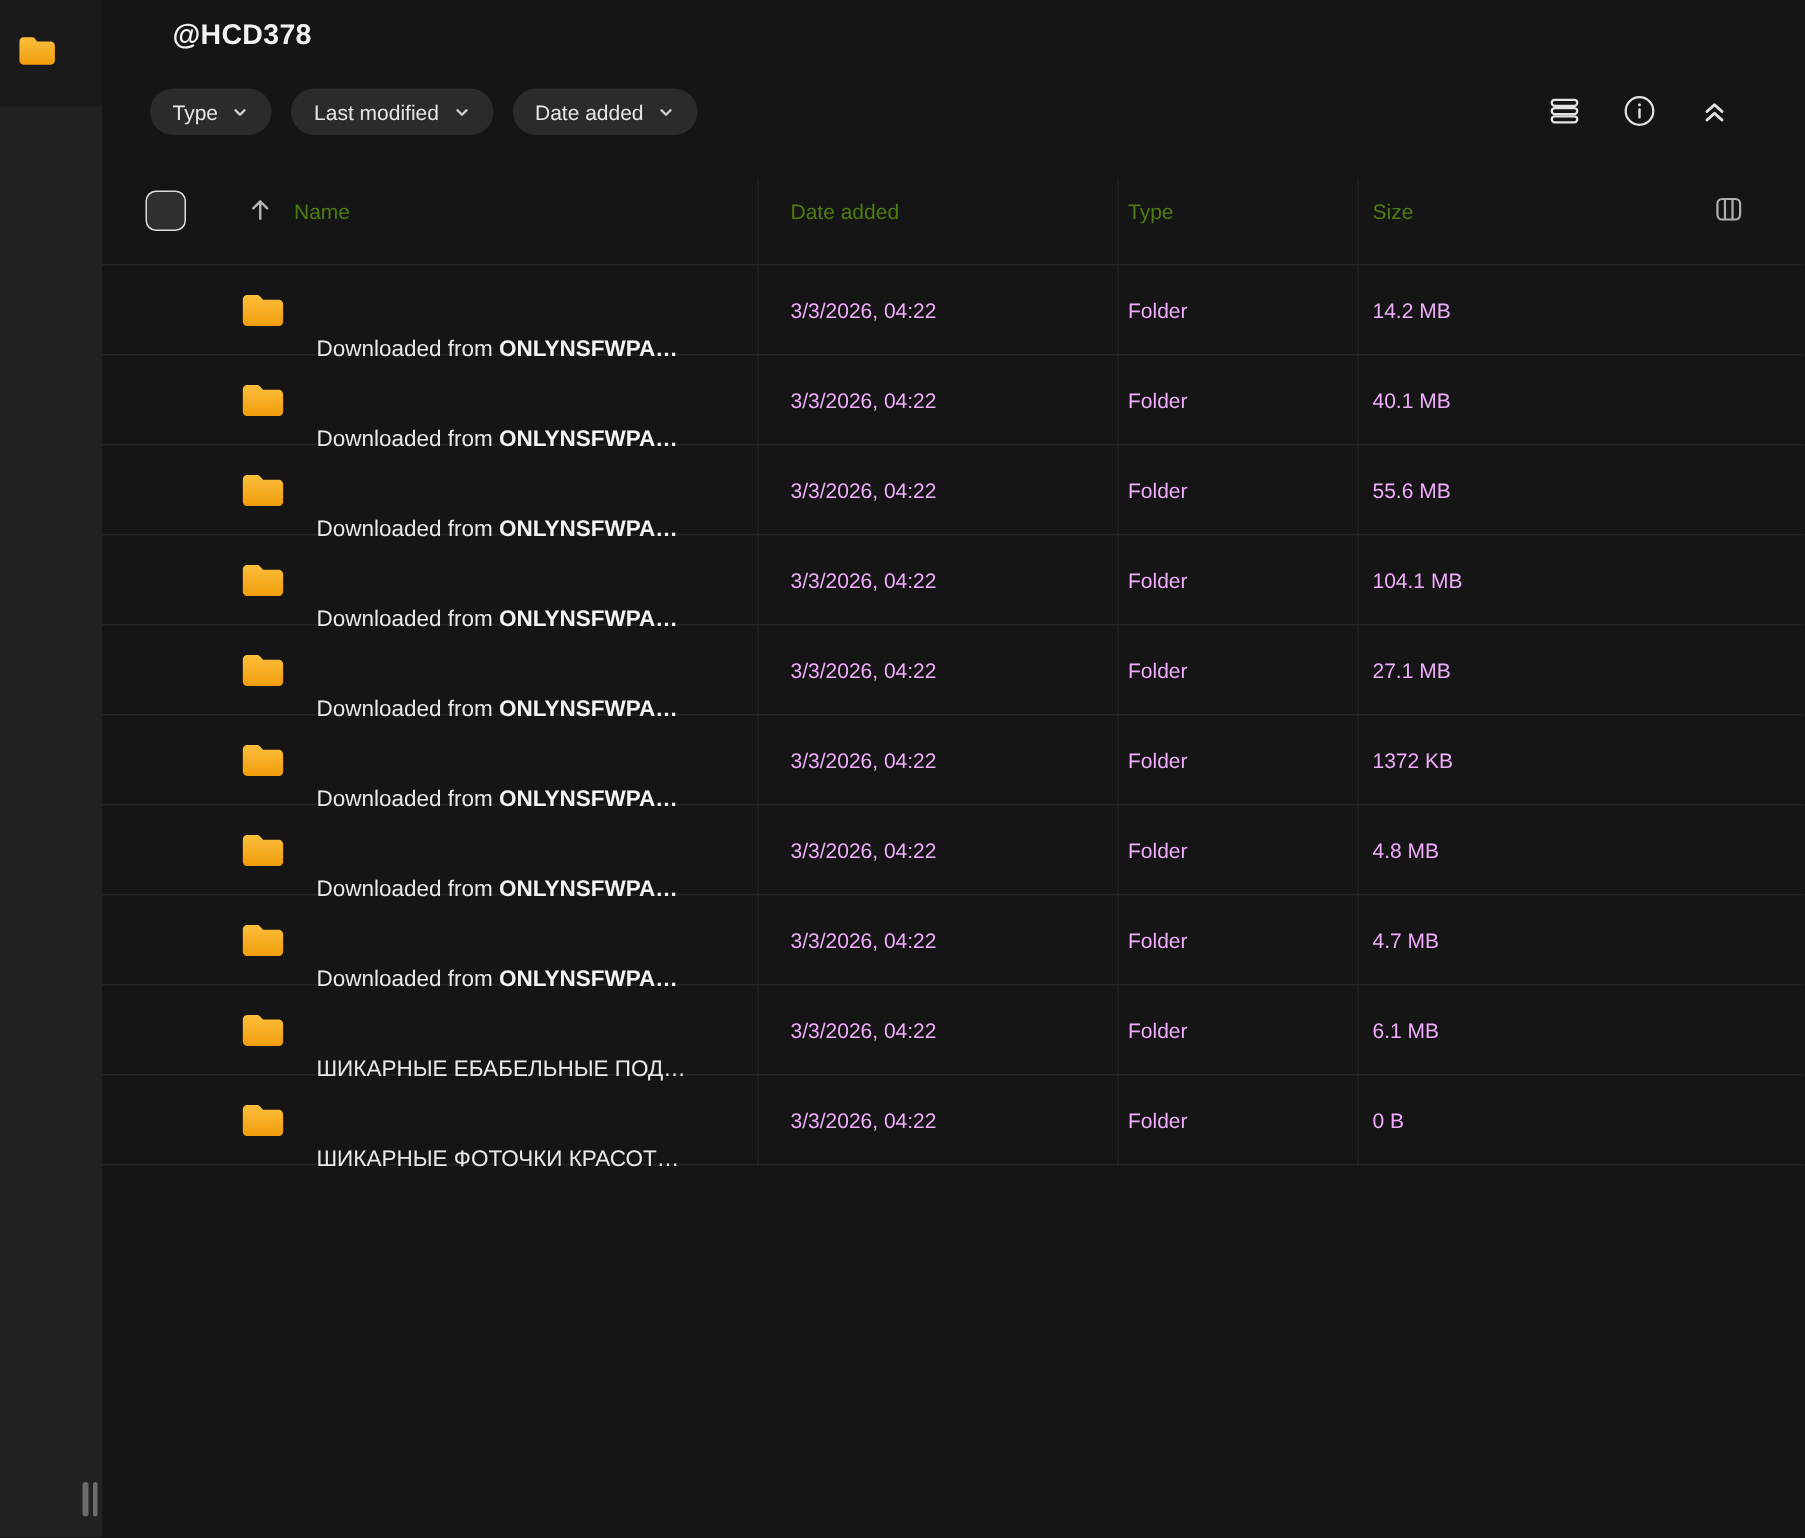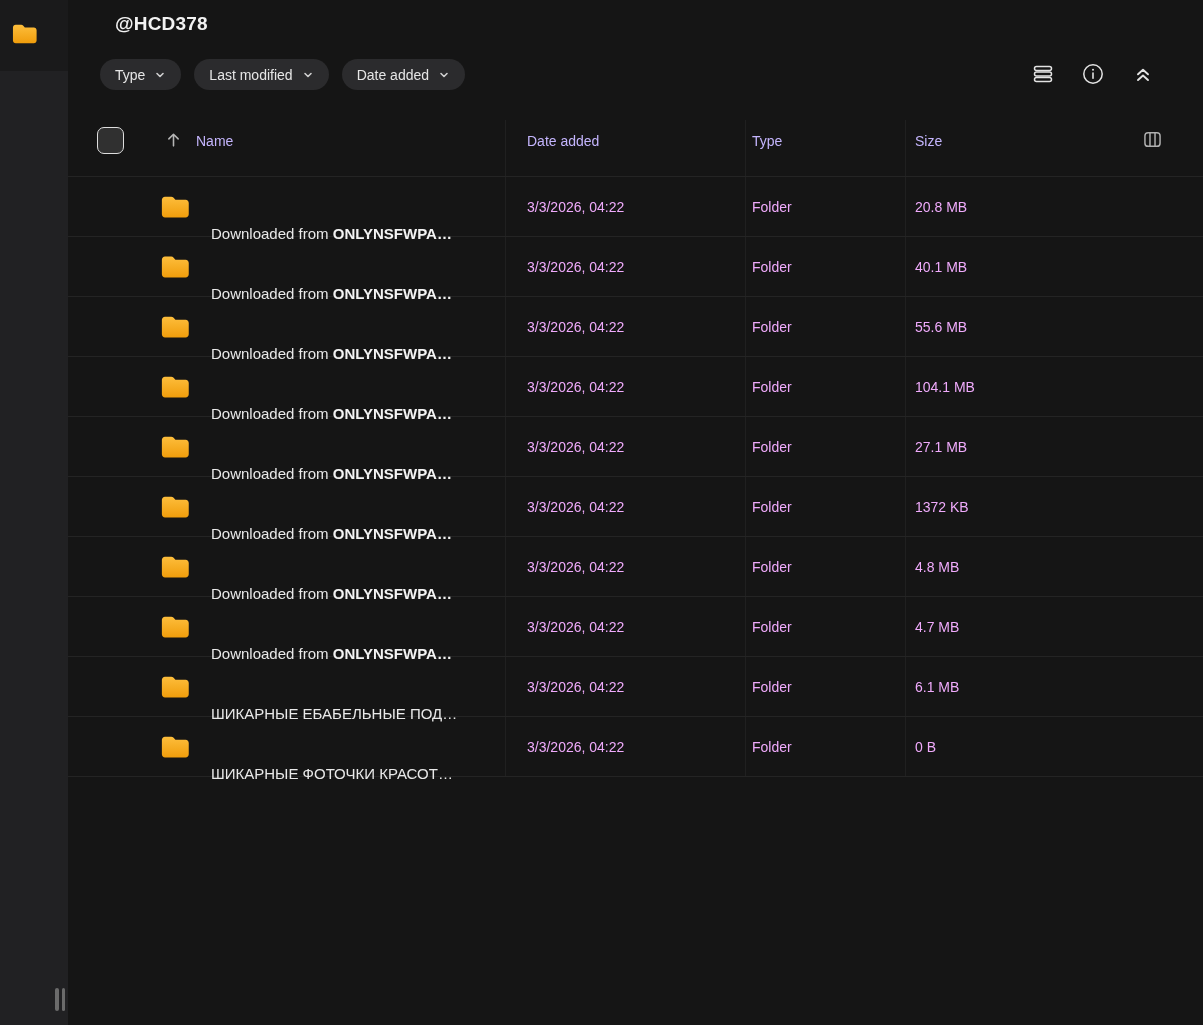--- a/index.html
+++ b/index.html
@@ -48,21 +48,21 @@
     position:absolute; right:48px; top:62px;
     display:flex; gap:26px; align-items:center;
   }
   .icon-btn { width:24px; height:24px; cursor:pointer; }
 
   
   .col-divider { position:absolute; top:120px; height:656px; width:1px; background:#202020; }
   .divider-1 { left:437px; } .divider-2 { left:677px; } .divider-3 { left:837px; }
 
   .thead { position:absolute; left:0; top:118px; width:100%; height:58px; }
-  .th { position:absolute; top:15px; font-size:14px; color:#c4b5fd; cursor:pointer; }
+  .th { position:absolute; top:15px; font-size:14px; color:#4d7c0f; cursor:pointer; }
   .th-name { left:128px; } .th-date { left:459px; } .th-type { left:684px; } .th-size { left:847px; }
   .select-all {
     position:absolute; left:29px; top:9px; width:27px; height:27px;
     border:1.5px solid #dedede; border-radius:7px; background:#303030; cursor:pointer;
   }
   .sort-arrow { position:absolute; left:96px; top:12px; cursor:pointer; }
   .columns-btn { position:absolute; left:1074px; top:11px; cursor:pointer; }
 
   .tbody { position:absolute; left:0; top:176px; width:100%; border-top:1px solid #242424; }
   .row {
@@ -183,21 +183,21 @@
 
     <div class="row">
       <span class="cell-icon">
           <svg width="30" height="25" viewBox="0 0 24 20">
             <path fill="url(#fgrad)" d="M1.5 4.2c0-1.4 1.1-2.5 2.5-2.5h5c.7 0 1.4.3 1.9.9l1.4 1.6h8.2c1.4 0 2.5 1.1 2.5 2.5v9.1c0 1.4-1.1 2.5-2.5 2.5H4c-1.4 0-2.5-1.1-2.5-2.5V4.2z"></path>
           </svg>
         </span>
       <span class="cell name"><span>Downloaded from </span><b>ONLYNSFWPA…</b></span>
       <span class="cell sub date">3/3/2026, 04:22</span>
       <span class="cell sub type">Folder</span>
-      <span class="cell sub size">20.8 MB</span>
+      <span class="cell sub size">14.2 MB</span>
     </div>
 
     <div class="row">
       <span class="cell-icon">
           <svg width="30" height="25" viewBox="0 0 24 20">
             <path fill="url(#fgrad)" d="M1.5 4.2c0-1.4 1.1-2.5 2.5-2.5h5c.7 0 1.4.3 1.9.9l1.4 1.6h8.2c1.4 0 2.5 1.1 2.5 2.5v9.1c0 1.4-1.1 2.5-2.5 2.5H4c-1.4 0-2.5-1.1-2.5-2.5V4.2z"></path>
           </svg>
         </span>
       <span class="cell name"><span>Downloaded from </span><b>ONLYNSFWPA…</b></span>
       <span class="cell sub date">3/3/2026, 04:22</span>

